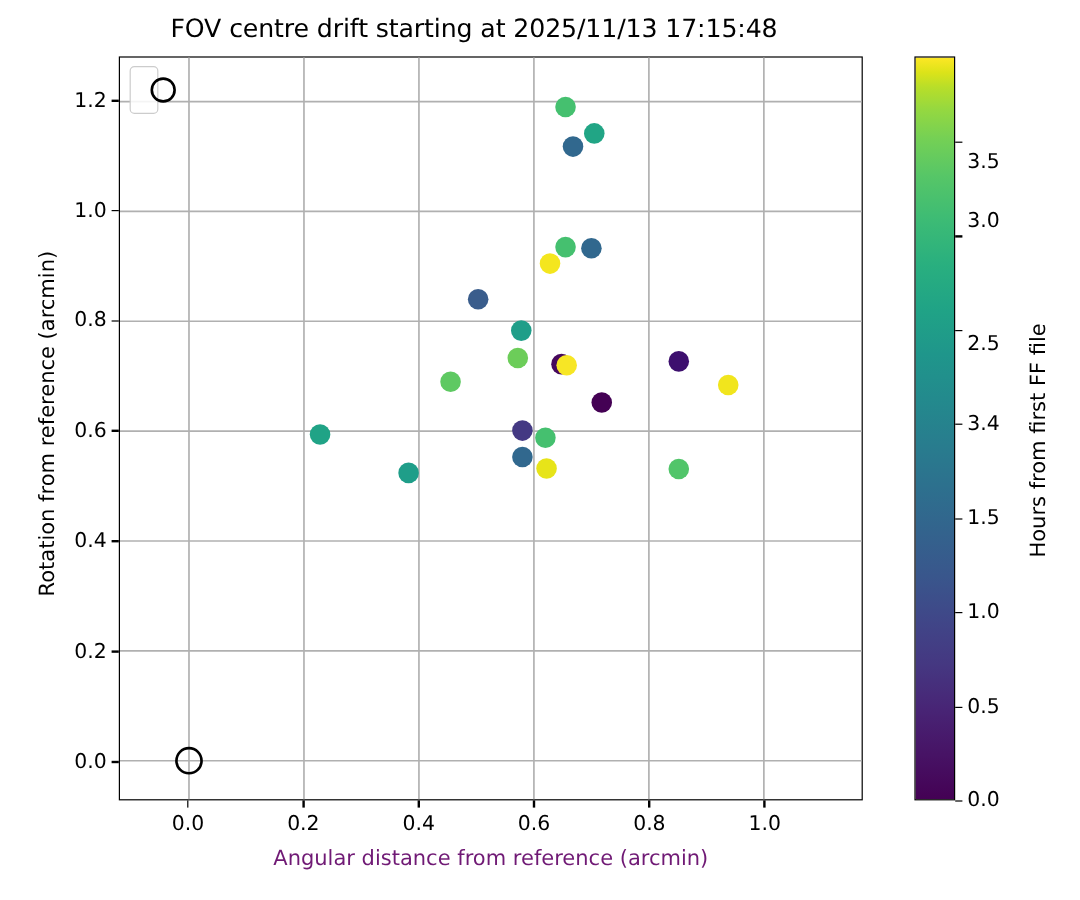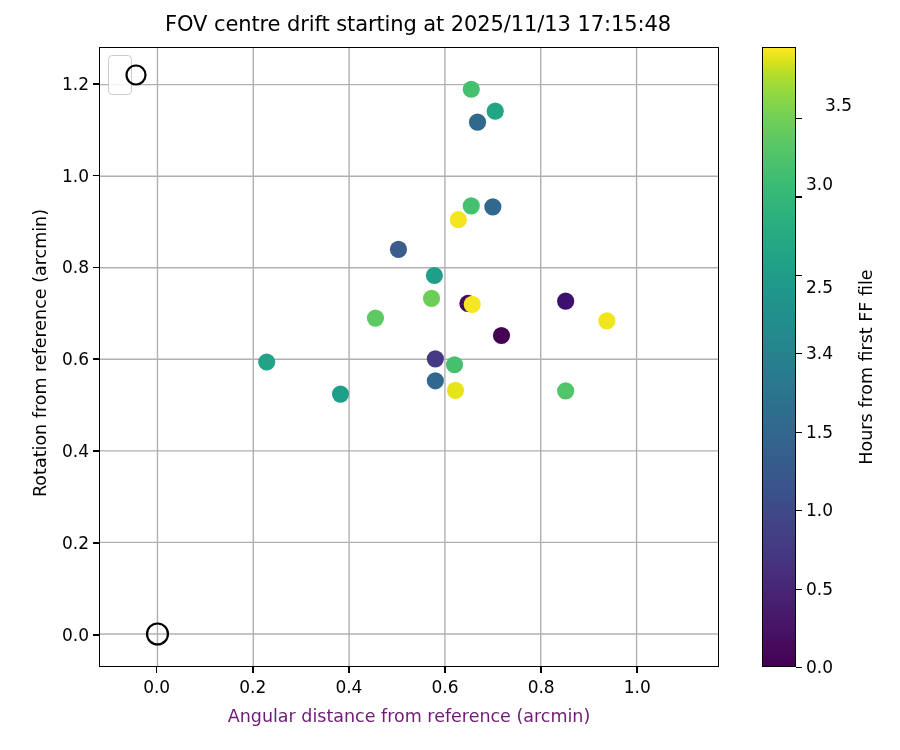--- a/index.html
+++ b/index.html
@@ -20,21 +20,20 @@
   }
   #chart-title {
     position: absolute;
     left: 0;
     top: 12px;
     width: 790px;
     text-align: center;
     font-size: 21px;
     color: #000000;
     letter-spacing: -0.1px;
-    margin-left: 23px;
   }
   
   #plot-area {
     position: absolute;
     left: 99px;
     top: 47px;
     width: 620px;
     height: 620px;
     border: 1.6px solid #000000;
     box-sizing: border-box;
@@ -287,18 +286,18 @@
         <div class="cb-tick-label" style="top: 463.038px;">1.0</div>
         <div class="cb-tick" style="top: 384.557px;"></div>
         <div class="cb-tick-label" style="top: 384.557px;">1.5</div>
         <div class="cb-tick" style="top: 306.076px;"></div>
         <div class="cb-tick-label" style="top: 306.076px;">3.4</div>
         <div class="cb-tick" style="top: 227.595px;"></div>
         <div class="cb-tick-label" style="top: 227.595px; margin-top: 12px;">2.5</div>
         <div class="cb-tick" style="top: 149.114px;"></div>
         <div class="cb-tick-label" style="top: 137px;">3.0</div>
         <div class="cb-tick" style="top: 70.6329px;"></div>
-        <div class="cb-tick-label" style="top: 58px; margin-left: 19px;">3.5</div>
+        <div class="cb-tick-label" style="top: 88px;">3.5</div>
       </div>
   </div>
   <div id="cblabel">Hours from first FF file</div>
 
 </div>
 
 </body></html>

